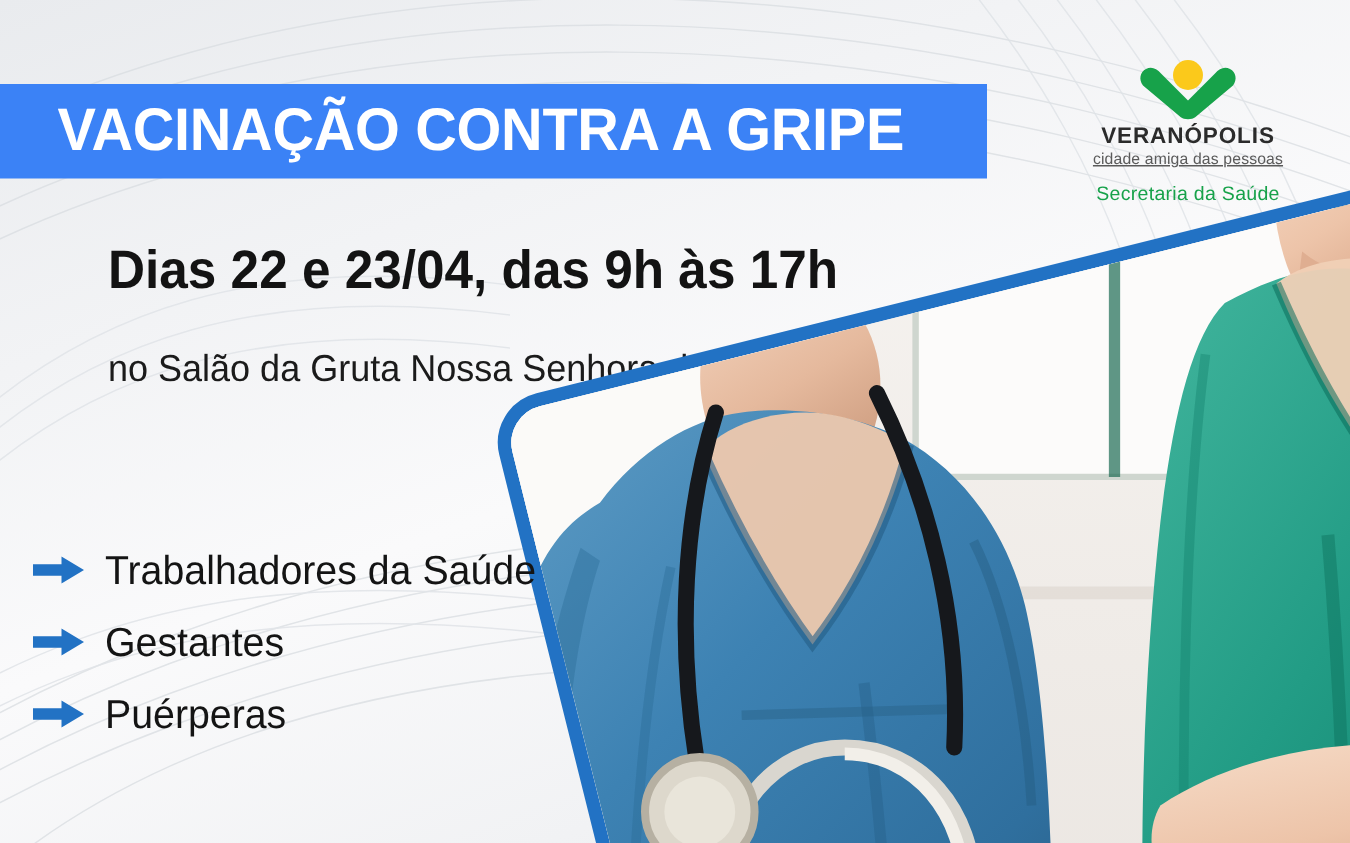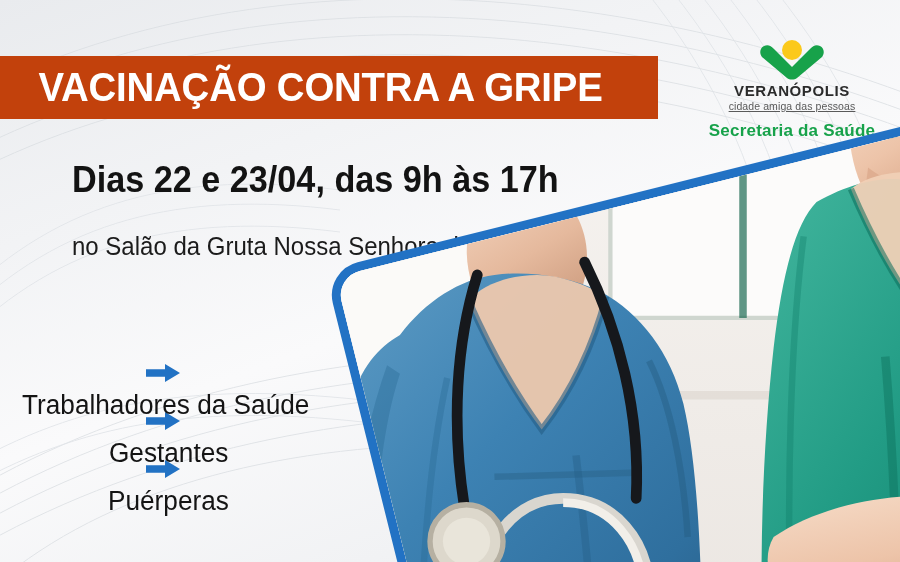--- a/index.html
+++ b/index.html
@@ -25,21 +25,21 @@
       linear-gradient(160deg,#e9ebee 0%,#f2f3f5 28%,#fafafb 52%,#f1f2f4 78%,#e8eaed 100%);
   }
   .bg-arcs { position:absolute; inset:0; }
   .bg-arcs svg { width:100%; height:100%; display:block; }
 
   
   .title-banner {
     position:absolute;
     left:0; top:56px;
     width:658px; height:63px;
-    background:#c2410c;
+    background:#3b82f6;
     display:flex; align-items:center;
   }
   .title-text {
     color:#ffffff;
     font-size:40px;
     font-weight:bold;
     letter-spacing:-0.2px;
     padding-left:40px;
     white-space:nowrap;
     transform:scaleX(0.96);
@@ -65,22 +65,22 @@
   }
   .logo-tag {
     font-size:10.5px;
     color:#5a5a5a;
     letter-spacing:0.1px;
     margin-top:2px;
     text-decoration:underline;
   }
   .logo-dept {
     margin-top:11px;
-    font-size:17px;
-    font-weight:bold;
+    font-size:13px;
+    font-weight:normal;
     color:#17A24A;
     letter-spacing:0.2px;
   }
 
   
   .date-line {
     position:absolute;
     left:72px; top:159px;
     font-size:36px;
     font-weight:bold;
@@ -103,21 +103,20 @@
   
   .audience {
     position:absolute;
     left:22px; top:356px;
     z-index:6;
   }
   .aud-item {
     display:flex;
     align-items:center;
     height:48px;
-    flex-direction:column;
   }
   .aud-arrow {
     width:34px; height:20px;
     flex:0 0 34px;
     margin-right:14px;
   }
   .aud-label {
     font-size:27px;
     color:#141414;
     white-space:nowrap;

